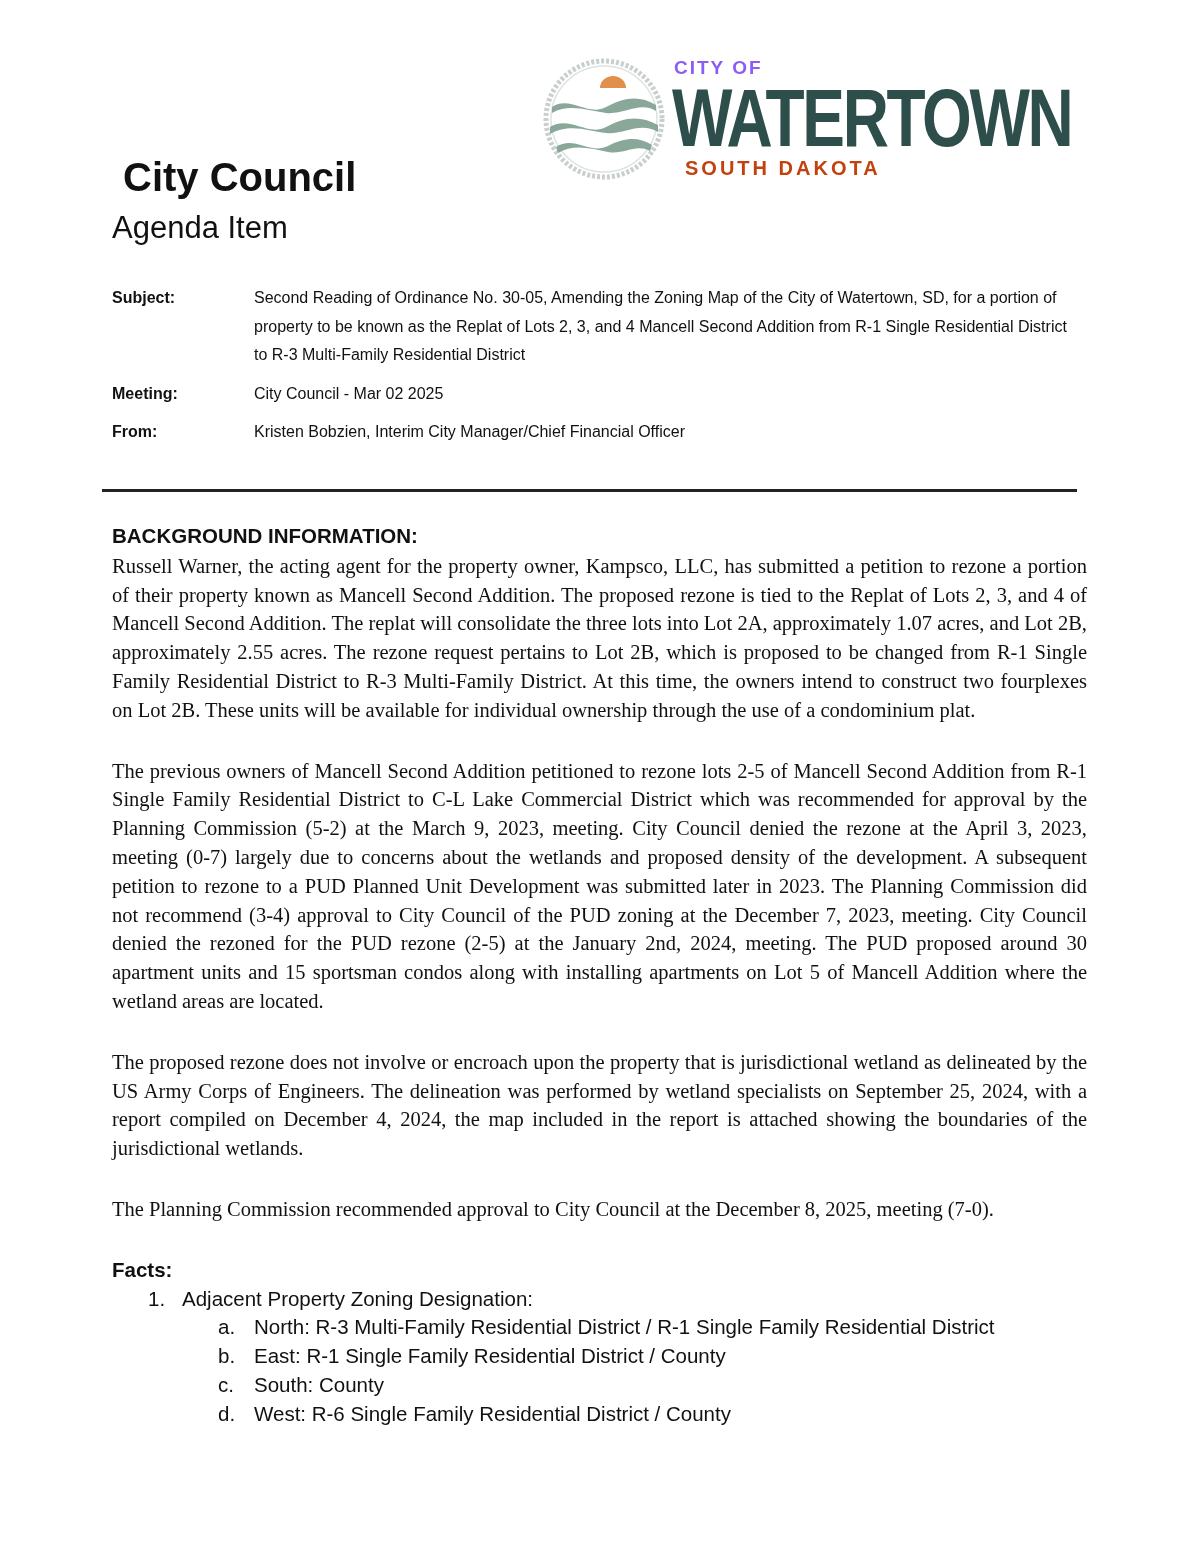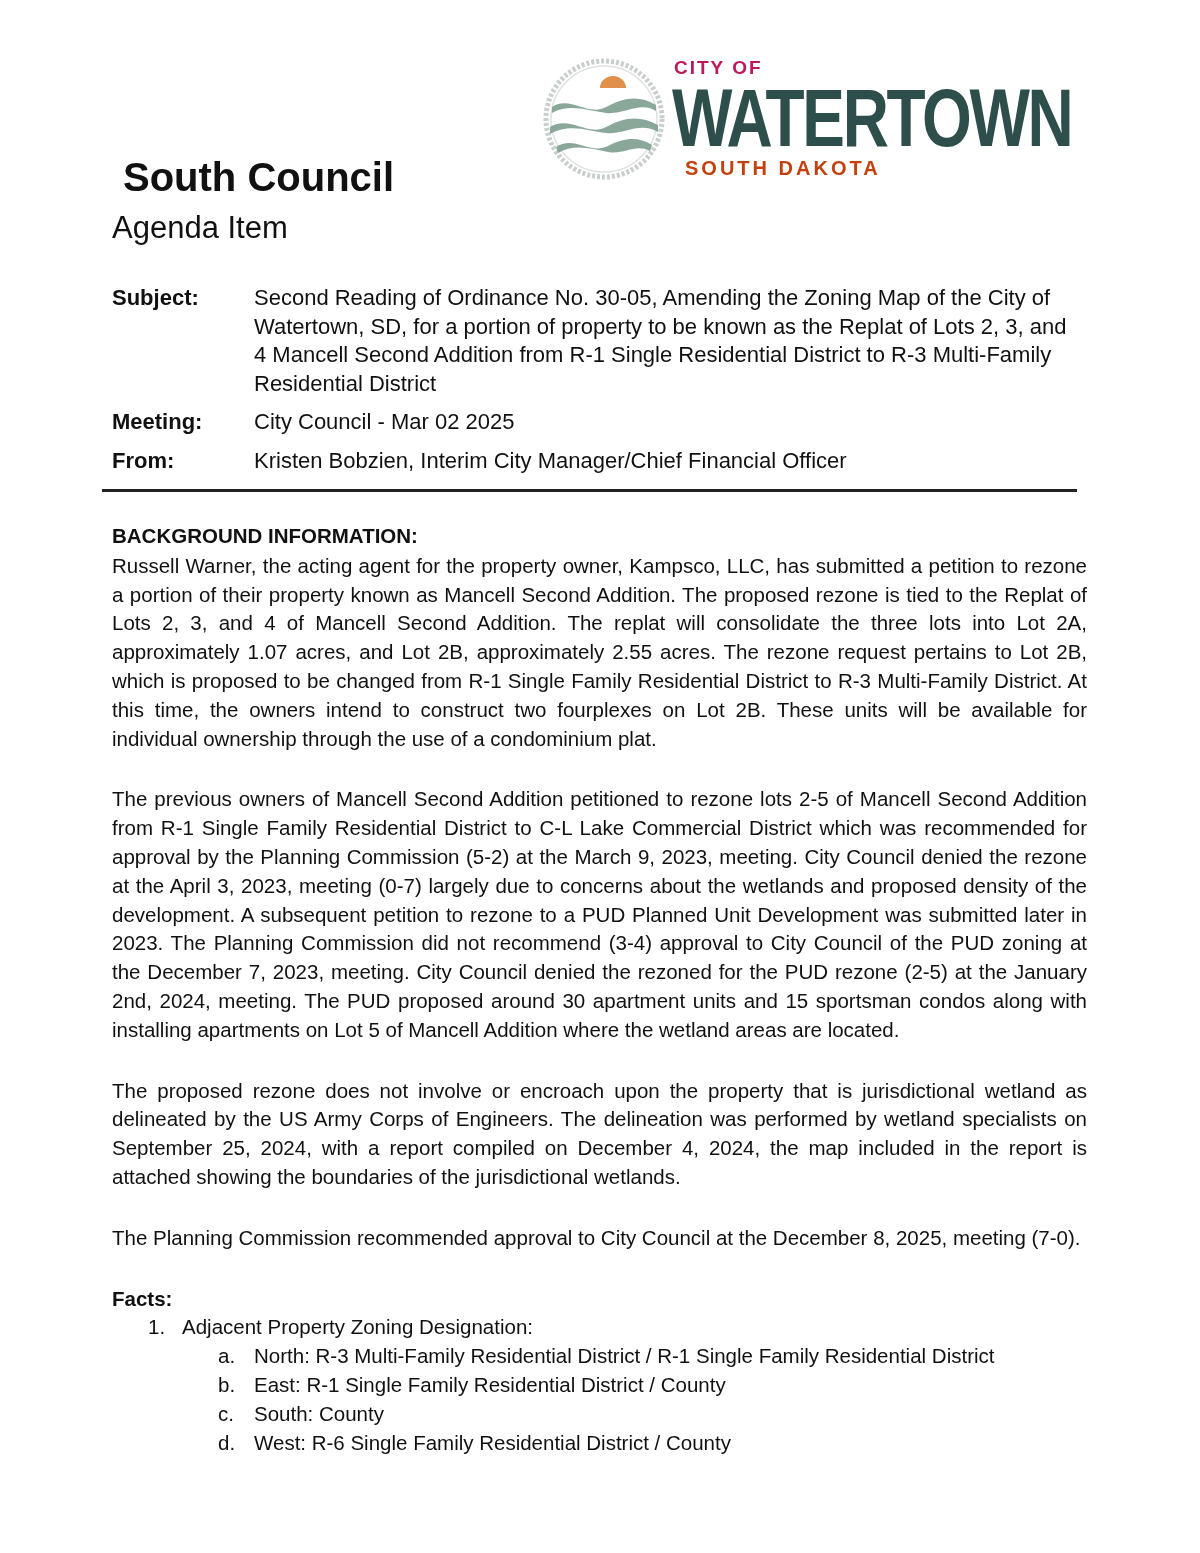--- a/index.html
+++ b/index.html
@@ -25,21 +25,21 @@
       width: 128px;
       height: 128px;
     }
     .logo-cityof {
       position: absolute;
       left: 134px;
       top: 2px;
       font-size: 19px;
       font-weight: bold;
       letter-spacing: 2px;
-      color: #be185d;
+      color: #8b5cf6;
     }
     .logo-name {
       position: absolute;
       left: 132px;
       top: 18px;
       font-size: 82px;
       font-weight: bold;
       color: #2e4e4b;
       letter-spacing: -3px;
       transform: scaleX(0.78);
@@ -69,21 +69,21 @@
       top: 210px;
       font-size: 31px;
       font-weight: normal;
       margin: 0;
     }
     .meta {
       position: absolute;
       left: 112px;
       top: 284px;
       width: 960px;
-      font-size: 22px;
+      font-size: 16px;
       line-height: 28.5px;
     }
     .meta-row {
       display: flex;
       margin-bottom: 10px;
     }
     .meta-label {
       width: 142px;
       flex: 0 0 142px;
       font-weight: bold;
@@ -107,20 +107,21 @@
       font-size: 20.5px;
       line-height: 28.8px;
     }
     .section-heading {
       font-weight: bold;
       margin: 0 0 1px 0;
     }
     .para {
       text-align: justify;
       margin: 0 0 32px 0;
+      font-family: Liberation Serif, serif;
     }
     .para.last { margin-bottom: 32px; }
     .facts-heading {
       font-weight: bold;
       margin: 0;
     }
     .fact-item {
       padding-left: 36px;
       display: flex;
     }
@@ -143,21 +144,21 @@
     <path d="M60 33 a13 12 0 0 1 26 0 z" fill="#e0904a"></path>
     <path d="M12 52 C30 40, 48 62, 66 52 S100 40, 116 50 L116 56 C100 46, 84 60, 66 58 S30 48, 12 58 Z" fill="#8aa89a"></path>
     <path d="M10 72 C30 60, 48 82, 66 72 S100 60, 118 70 L118 77 C100 66, 84 80, 66 78 S30 68, 10 79 Z" fill="#8aa89a"></path>
     <path d="M16 92 C34 80, 50 100, 68 91 S98 82, 112 90 L110 96 C96 88, 84 100, 68 97 S34 88, 18 98 Z" fill="#8aa89a"></path>
   </svg>
   <div class="logo-cityof">CITY OF</div>
   <div class="logo-name">WATERTOWN</div>
   <div class="logo-state">SOUTH DAKOTA</div>
 </div>
 
-<h1 class="title">South Council</h1>
+<h1 class="title">City Council</h1>
 <h2 class="subtitle">Agenda Item</h2>
 
 <div class="meta">
   <div class="meta-row">
     <div class="meta-label">Subject:</div>
     <div class="meta-value">Second Reading of Ordinance No. 30-05, Amending the Zoning Map of the City of Watertown, SD, for a portion of property to be known as the Replat of Lots 2, 3, and 4 Mancell Second Addition from R-1 Single Residential District to R-3 Multi-Family Residential District</div>
   </div>
   <div class="meta-row">
     <div class="meta-label">Meeting:</div>
     <div class="meta-value">City Council - Mar 02 2025</div>

